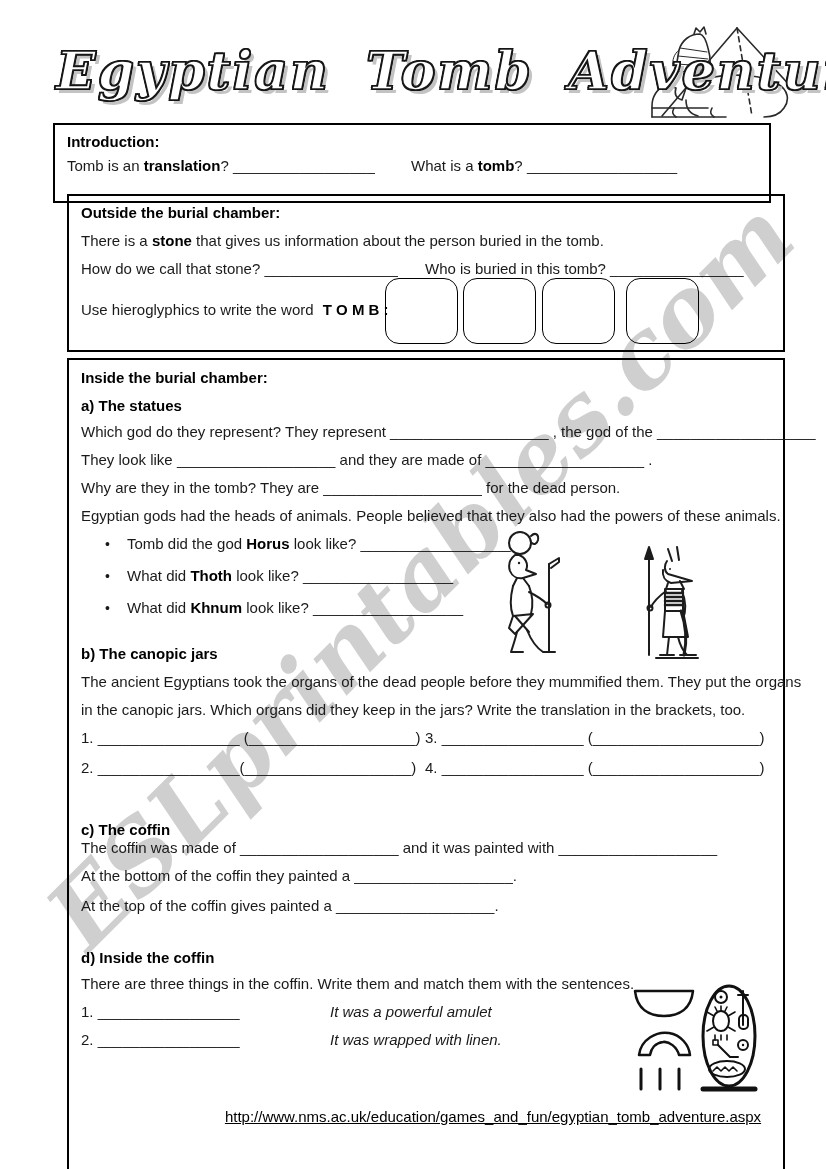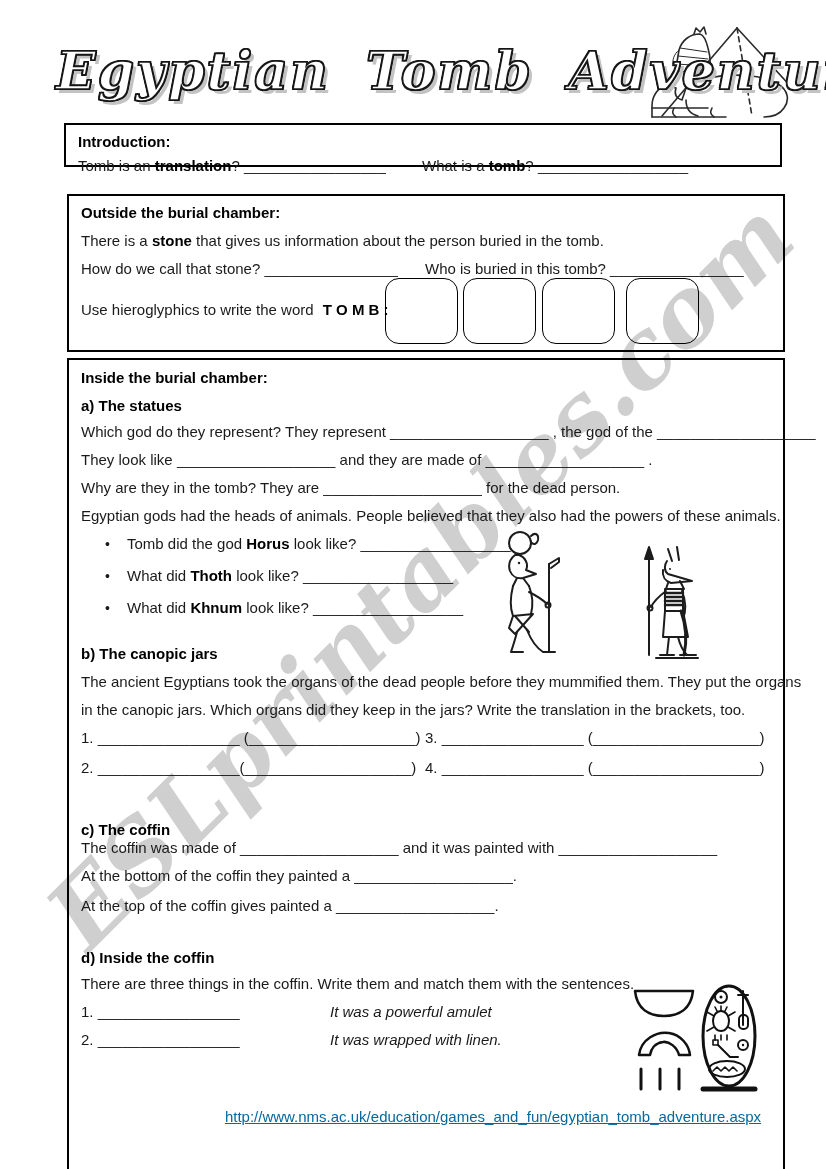--- a/index.html
+++ b/index.html
@@ -18,36 +18,36 @@
                  1px 1px 0 #161616, 4px 4px 0 #c3c3c3;
   }
   
   .watermark {
     position:absolute; left:420px; top:575px; z-index:1; pointer-events:none;
     transform:translate(-50%,-50%) rotate(-45deg); white-space:nowrap;
     font-family:"DejaVu Serif", serif; font-style:italic; font-weight:bold;
     font-size:95px; color:rgba(148,148,148,0.45);
   }
   .box { position:absolute; border:2px solid #000; z-index:2; box-sizing:border-box; background:transparent; }
-  #intro-box   { left:64px; top:123px; width:718px; height:44px; }
+  #intro-box   { left:53px; top:123px; width:718px; height:80px; }
   #outside-box { left:67px; top:194px; width:718px; height:158px; }
   #inside-box  { left:67px; top:358px; width:718px; height:923px; }
   .line { position:absolute; white-space:nowrap; line-height:20px; }
   .line b { color:#000; }
   .col2 { position:absolute; left:344px; top:0; white-space:nowrap; }
   .twocol { width:690px; }
   .hbox { position:absolute; top:82px; width:71px; height:64px; border:1.5px solid #000; border-radius:14px; background:transparent; }
   .bullet-line .dot { display:inline-block; width:22px; font-size:14px; }
   .sentence { position:absolute; left:249px; top:0; font-style:italic; white-space:nowrap; }
   .art { position:absolute; z-index:2; }
   .art svg { display:block; }
   .footer {
     position:absolute; left:160px; top:1108px; width:666px; text-align:center; z-index:2;
   }
-  .footer a { color:#0369a1; text-decoration:underline; cursor:pointer; font-size:15px; }
+  .footer a { color:#000000; text-decoration:underline; cursor:pointer; font-size:15px; }
 </style>
 </head>
 <body>
 
 <div class="page">
 
   <div class="watermark">ESLprintables.com</div>
 
   <div class="title">Egyptian Tomb Adventure</div>
 

